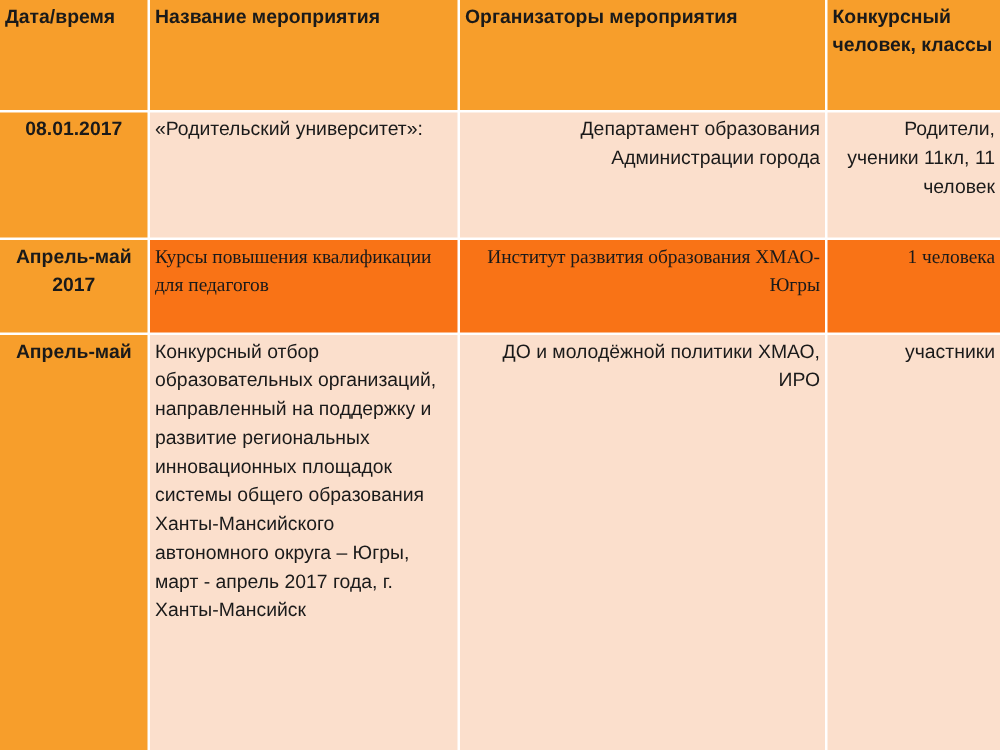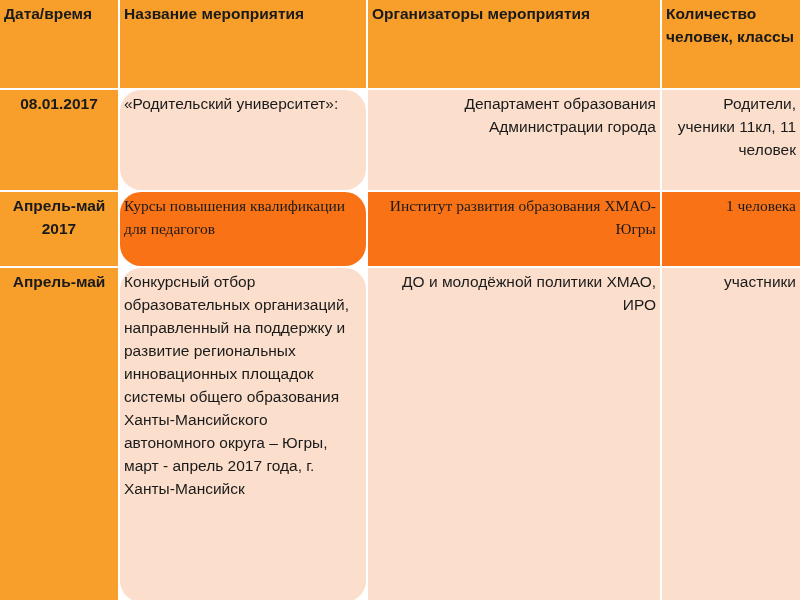--- a/index.html
+++ b/index.html
@@ -28,42 +28,42 @@
     font-size: 15.5px;
   }
   td.date {
     background: #f79e2b;
     color: #ffffff;
     font-weight: bold;
     text-align: center;
   }
   tr.odd td.body { background: #fbdfcc; }
   tr.even td.body { background: #f97316; font-family: Liberation Serif, serif; }
-  td.left { text-align: left; border-radius: 21px; }
+  td.left { text-align: left; }
   td.center { text-align: right; }
   tr.r1 td { height: 96px; }
   tr.r2 td { height: 70px; }
   tr.r3 td { height: 330px; }
 </style>
 </head>
 <body>
 
 <table class="events">
   <colgroup>
     <col style="width:118px">
     <col style="width:246px">
     <col style="width:292px">
     <col style="width:138px">
   </colgroup>
   <thead>
     <tr>
       <th class="hcell">Дата/время</th>
       <th class="hcell">Название мероприятия</th>
       <th class="hcell">Организаторы мероприятия</th>
-      <th class="hcell">Количество человек, классы</th>
+      <th class="hcell">Конкурсный человек, классы</th>
     </tr>
   </thead>
   <tbody>
     <tr class="odd r1">
       <td class="date">08.01.2017</td>
       <td class="body left">«Родительский университет»:</td>
       <td class="body center">Департамент образования Администрации города</td>
       <td class="body center">Родители, ученики 11кл, 11 человек</td>
     </tr>
     <tr class="even r2">

